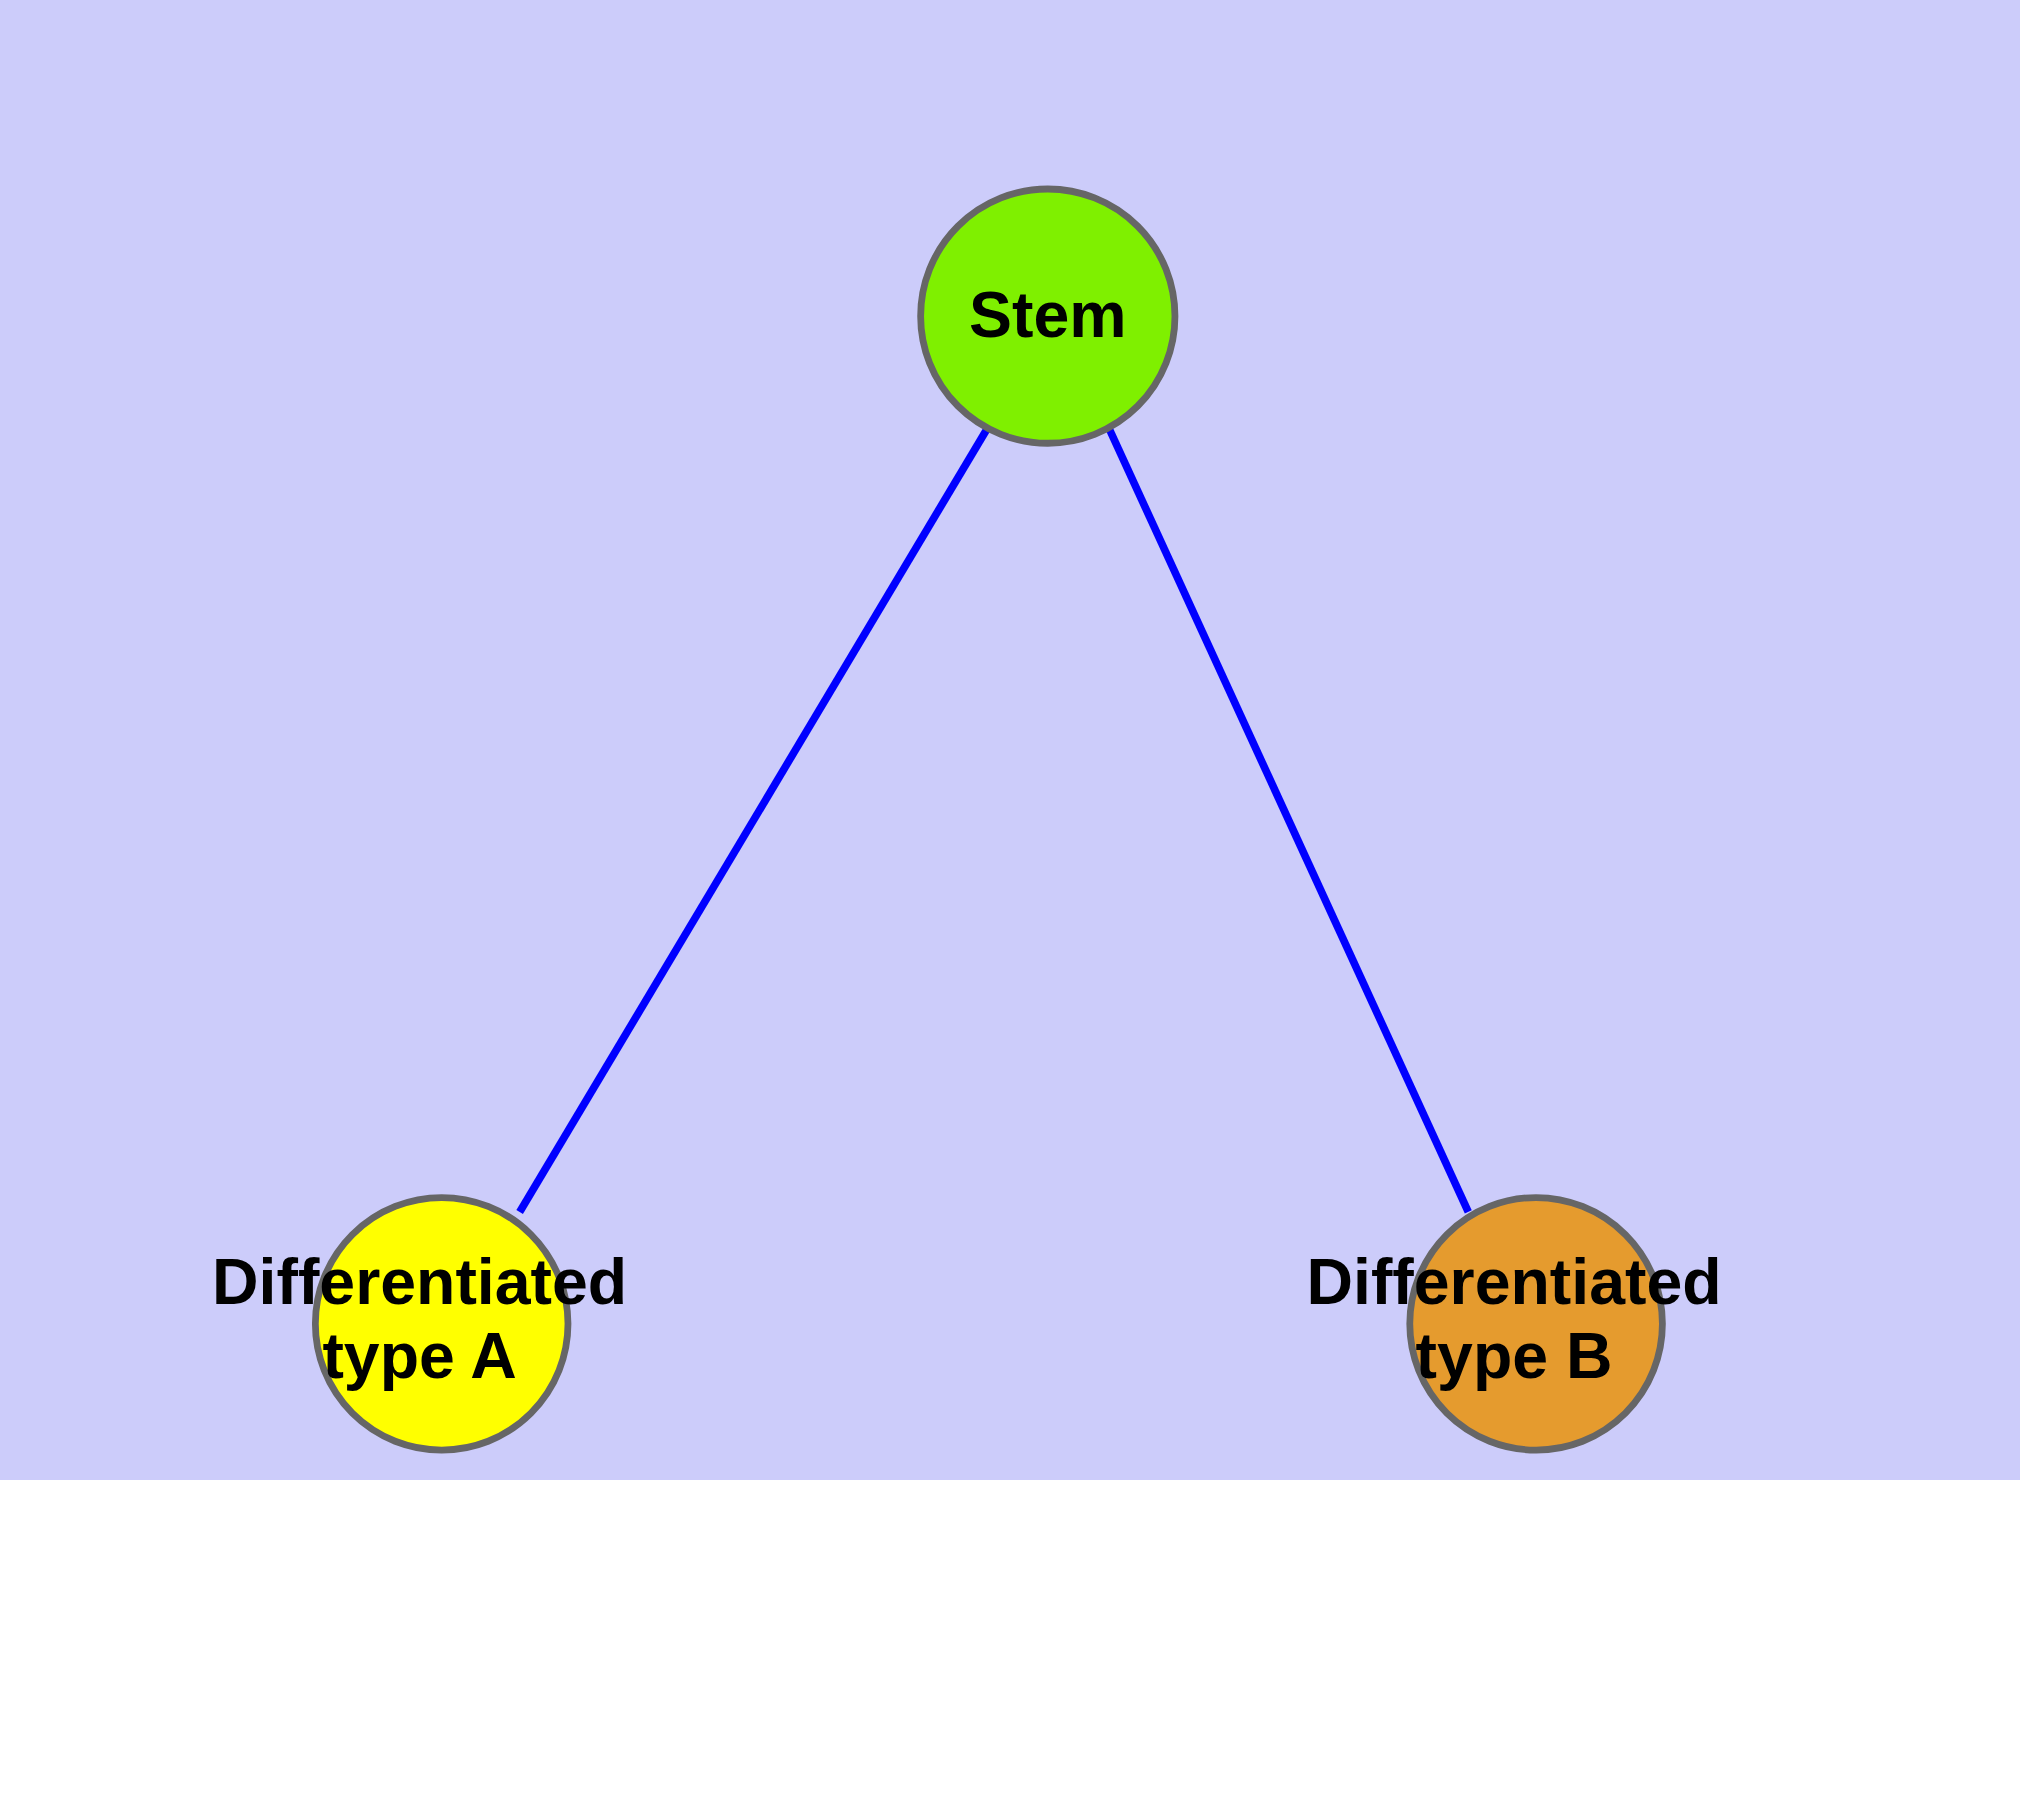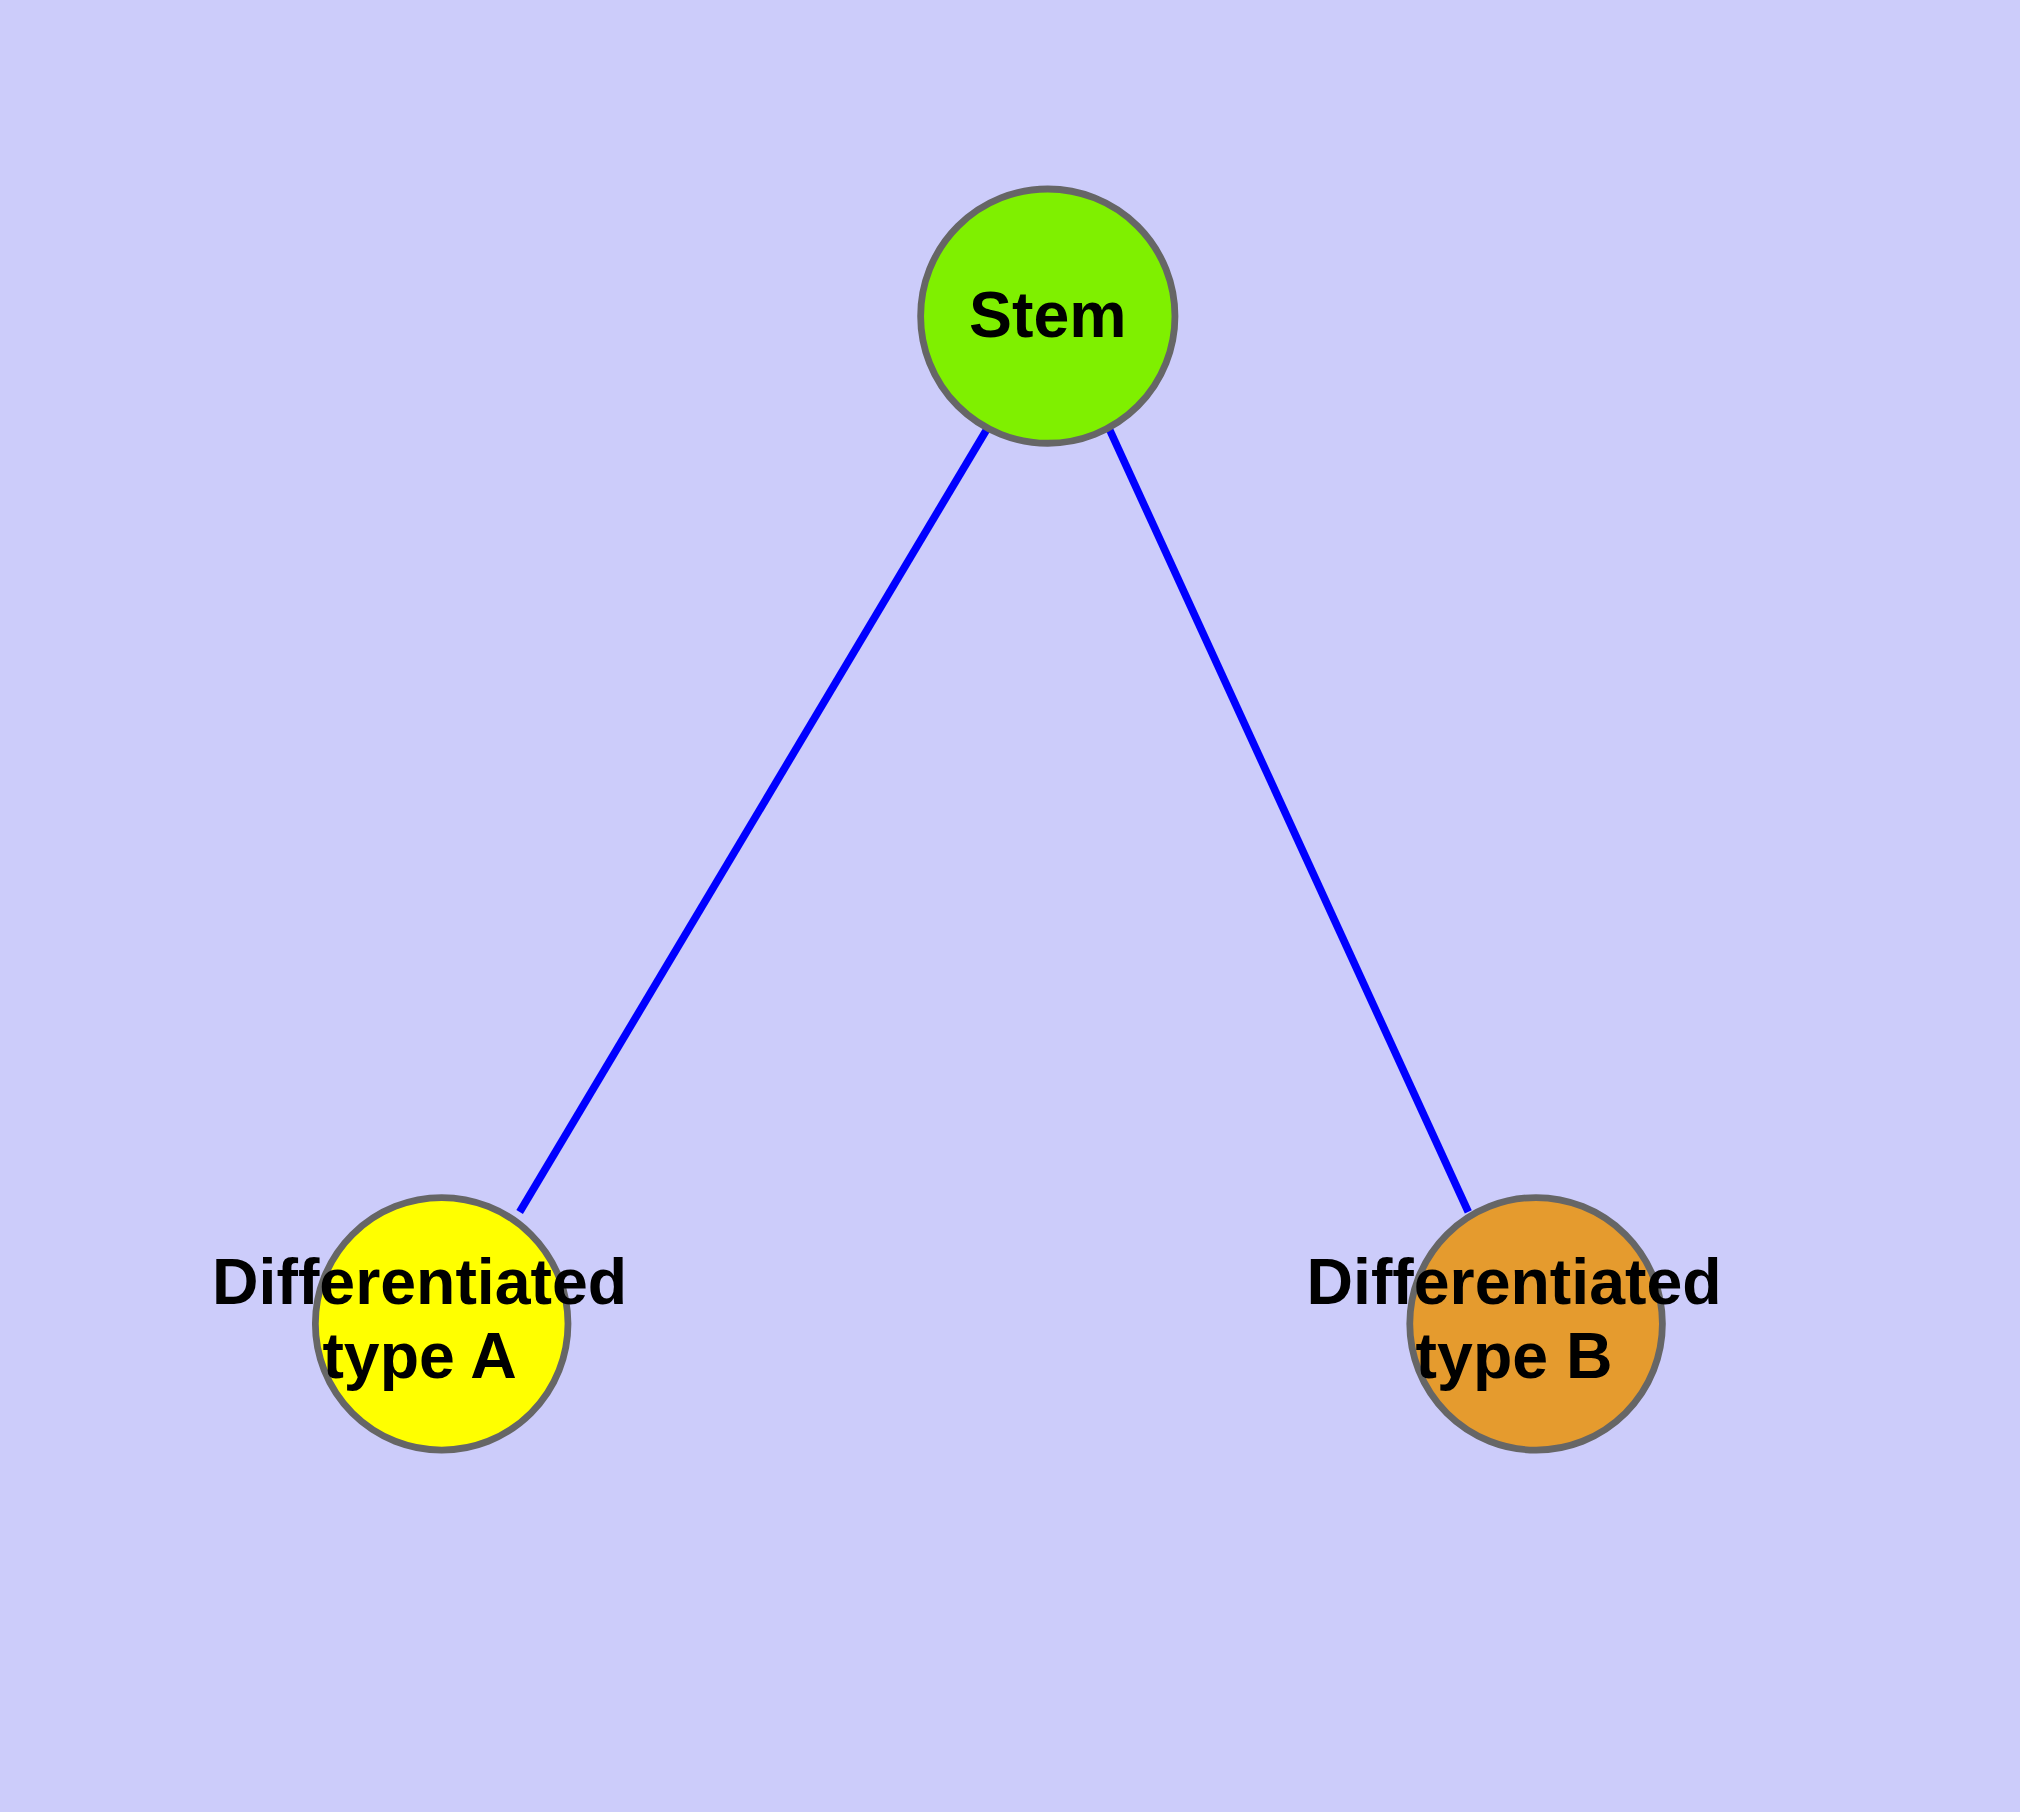--- a/index.html
+++ b/index.html
@@ -4,21 +4,21 @@
 <title>Cell Differentiation Graph</title>
 <style>
   html, body {
     margin: 0;
     padding: 0;
     background: #ffffff;
   }
   #canvas {
     position: relative;
     width: 2021px;
-    height: 1812px;
+    height: 1480px;
     overflow: hidden;
     font-family: "Liberation Sans", sans-serif;
     text-align: center;
   }
   #graph-svg {
     position: absolute;
     left: 0;
     top: 0;
     width: 2021px;
     height: 1812px;

